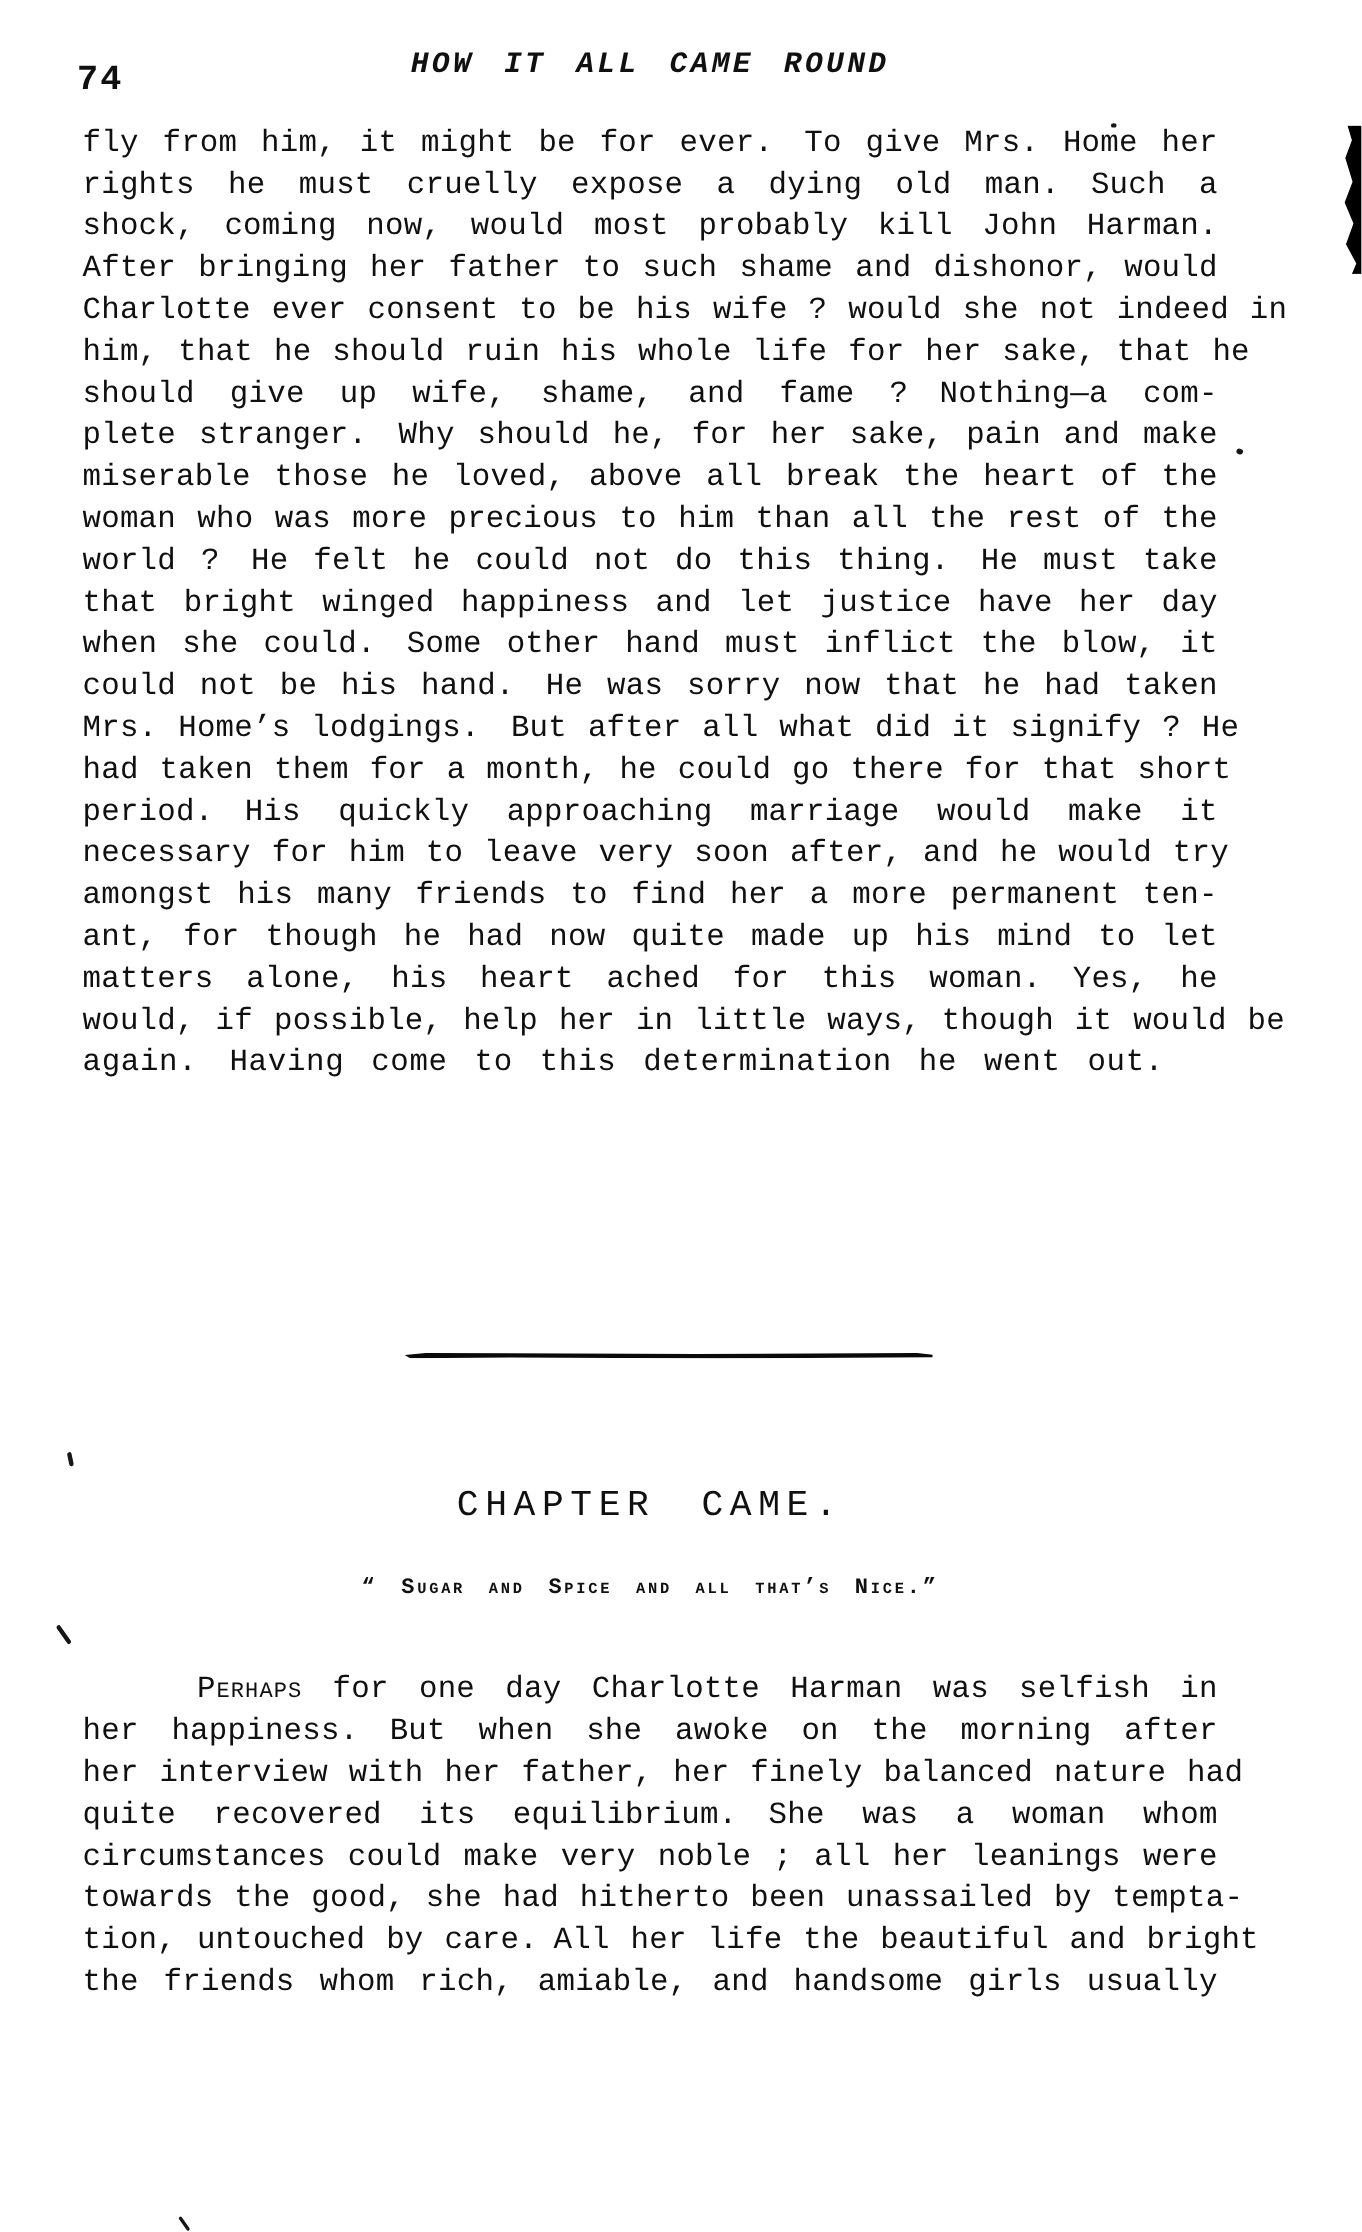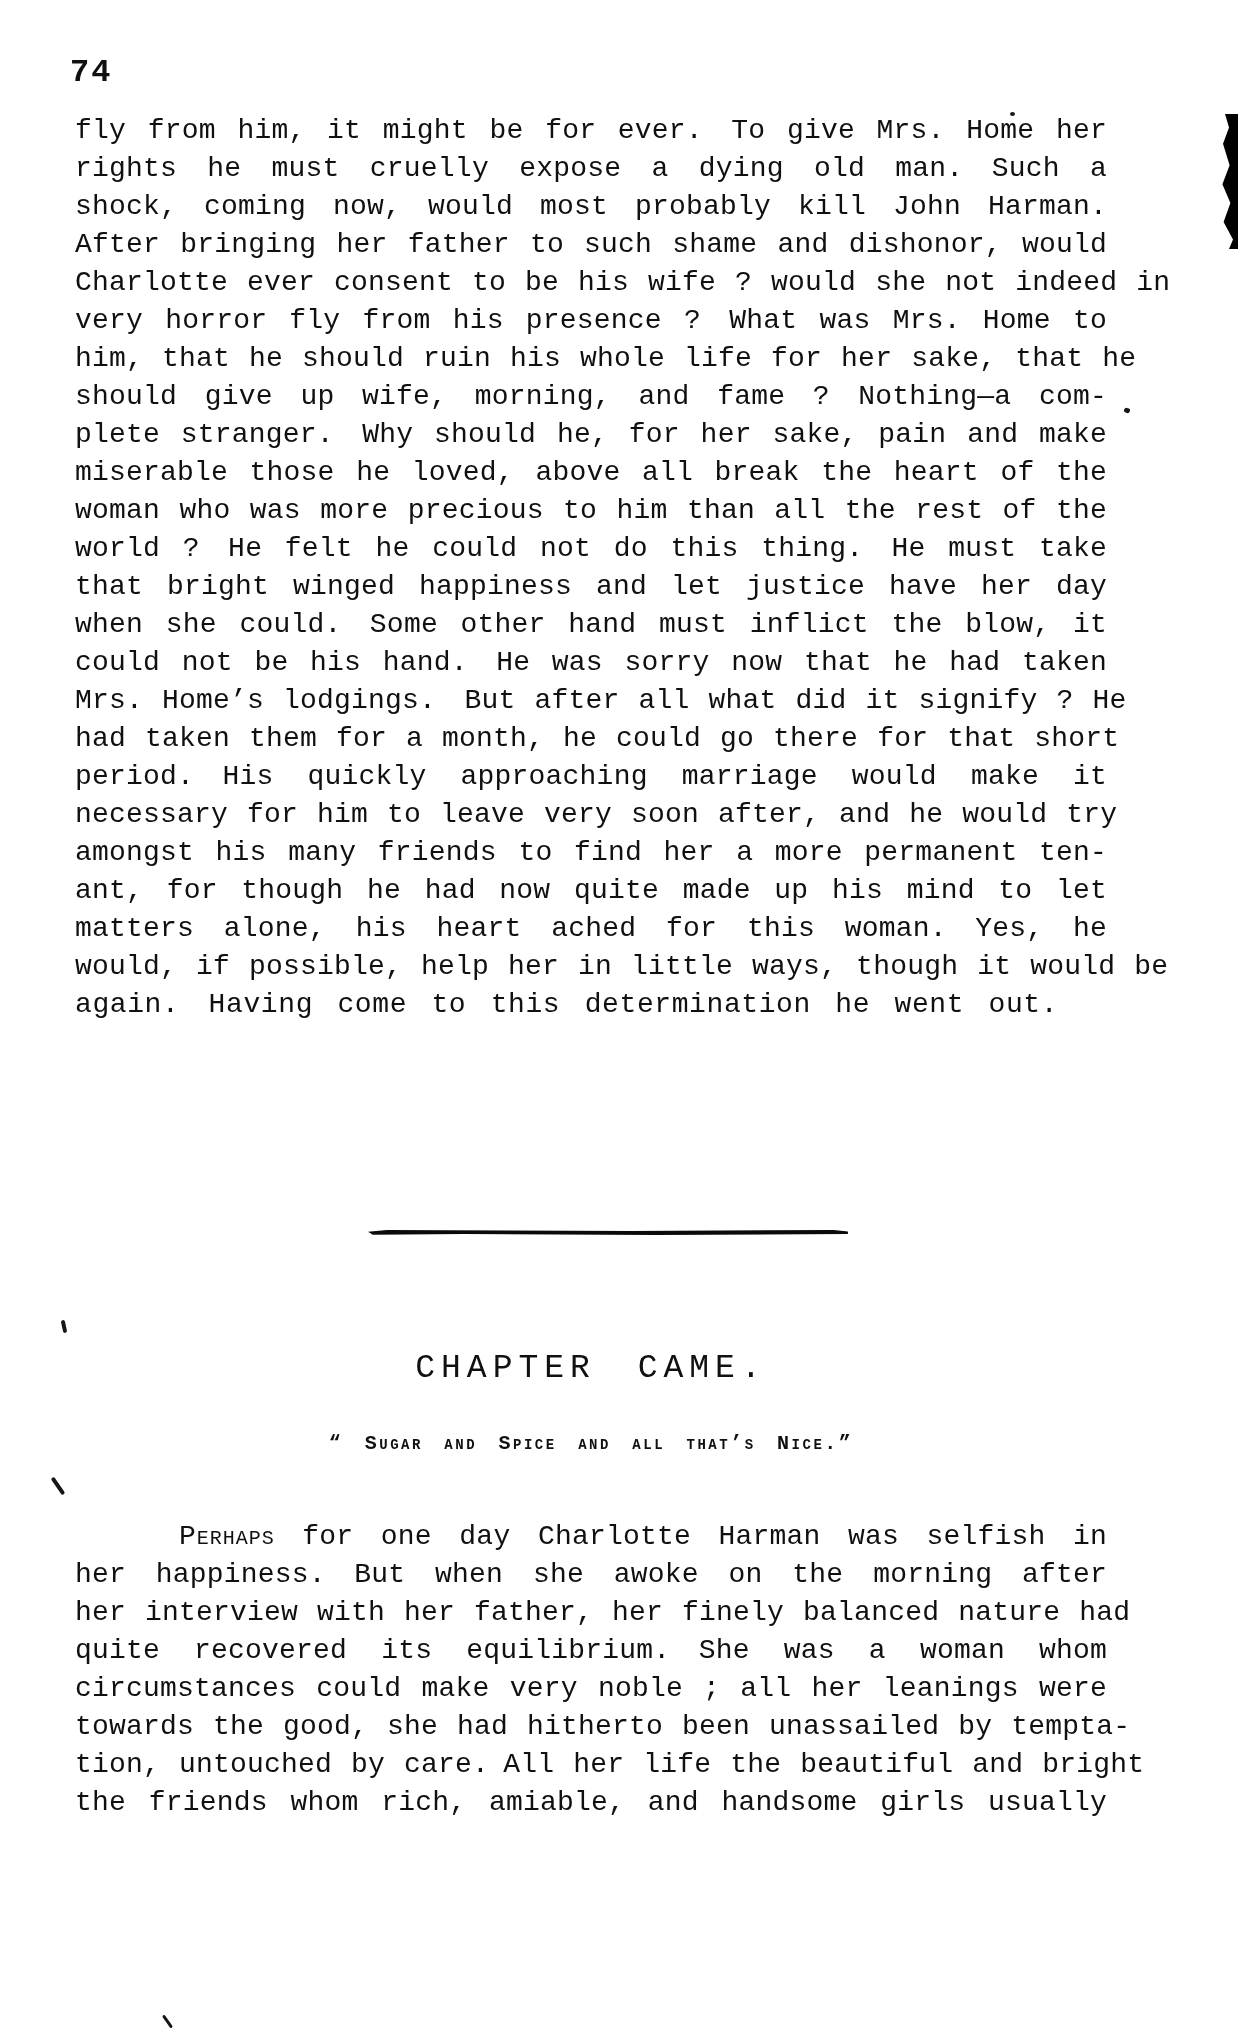--- a/index.html
+++ b/index.html
@@ -127,32 +127,32 @@
   .speck-tick-left { left: 62px; top: 1296px; width: 4px; height: 13px; border-radius: 2px; transform: rotate(-12deg); }
   .speck-slash-left { left: 56px; top: 1452px; width: 4px; height: 20px; border-radius: 2px; transform: rotate(-35deg); }
   .speck-slash-bottom { left: 166px; top: 1990px; width: 3px; height: 15px; border-radius: 2px; transform: rotate(-35deg); }
 </style>
 </head>
 <body>
 
 <div class="page">
 
   <div class="page-number">74</div>
+  <div class="running-title">HOW IT ALL CAME ROUND</div>
 
   <div class="ink-blob-right"></div>
 
   <div class="para para-1">
     <div class="tline">fly from him, it might be for ever.  To give Mrs. Home her</div>
     <div class="tline">rights he must cruelly expose a dying old man.  Such a</div>
     <div class="tline">shock, coming now, would most probably kill John Harman.</div>
     <div class="tline">After bringing her father to such shame and dishonor, would</div>
     <div class="tline">Charlotte ever consent to be his wife ? would she not indeed in</div>
-    <div class="tline">very horror fly from his presence ?  What was Mrs. Home to</div>
     <div class="tline">him, that he should ruin his whole life for her sake, that he</div>
-    <div class="tline">should give up wife, morning, and fame ?  Nothing—a com-</div>
+    <div class="tline">should give up wife, shame, and fame ?  Nothing—a com-</div>
     <div class="tline">plete stranger.  Why should he, for her sake, pain and make</div>
     <div class="tline">miserable those he loved, above all break the heart of the</div>
     <div class="tline">woman who was more precious to him than all the rest of the</div>
     <div class="tline">world ?  He felt he could not do this thing.  He must take</div>
     <div class="tline">that bright winged happiness and let justice have her day</div>
     <div class="tline">when she could.  Some other hand must inflict the blow, it</div>
     <div class="tline">could not be his hand.  He was sorry now that he had taken</div>
     <div class="tline">Mrs. Home’s lodgings.  But after all what did it signify ? He</div>
     <div class="tline">had taken them for a month, he could go there for that short</div>
     <div class="tline">period.  His quickly approaching marriage would make it</div>

